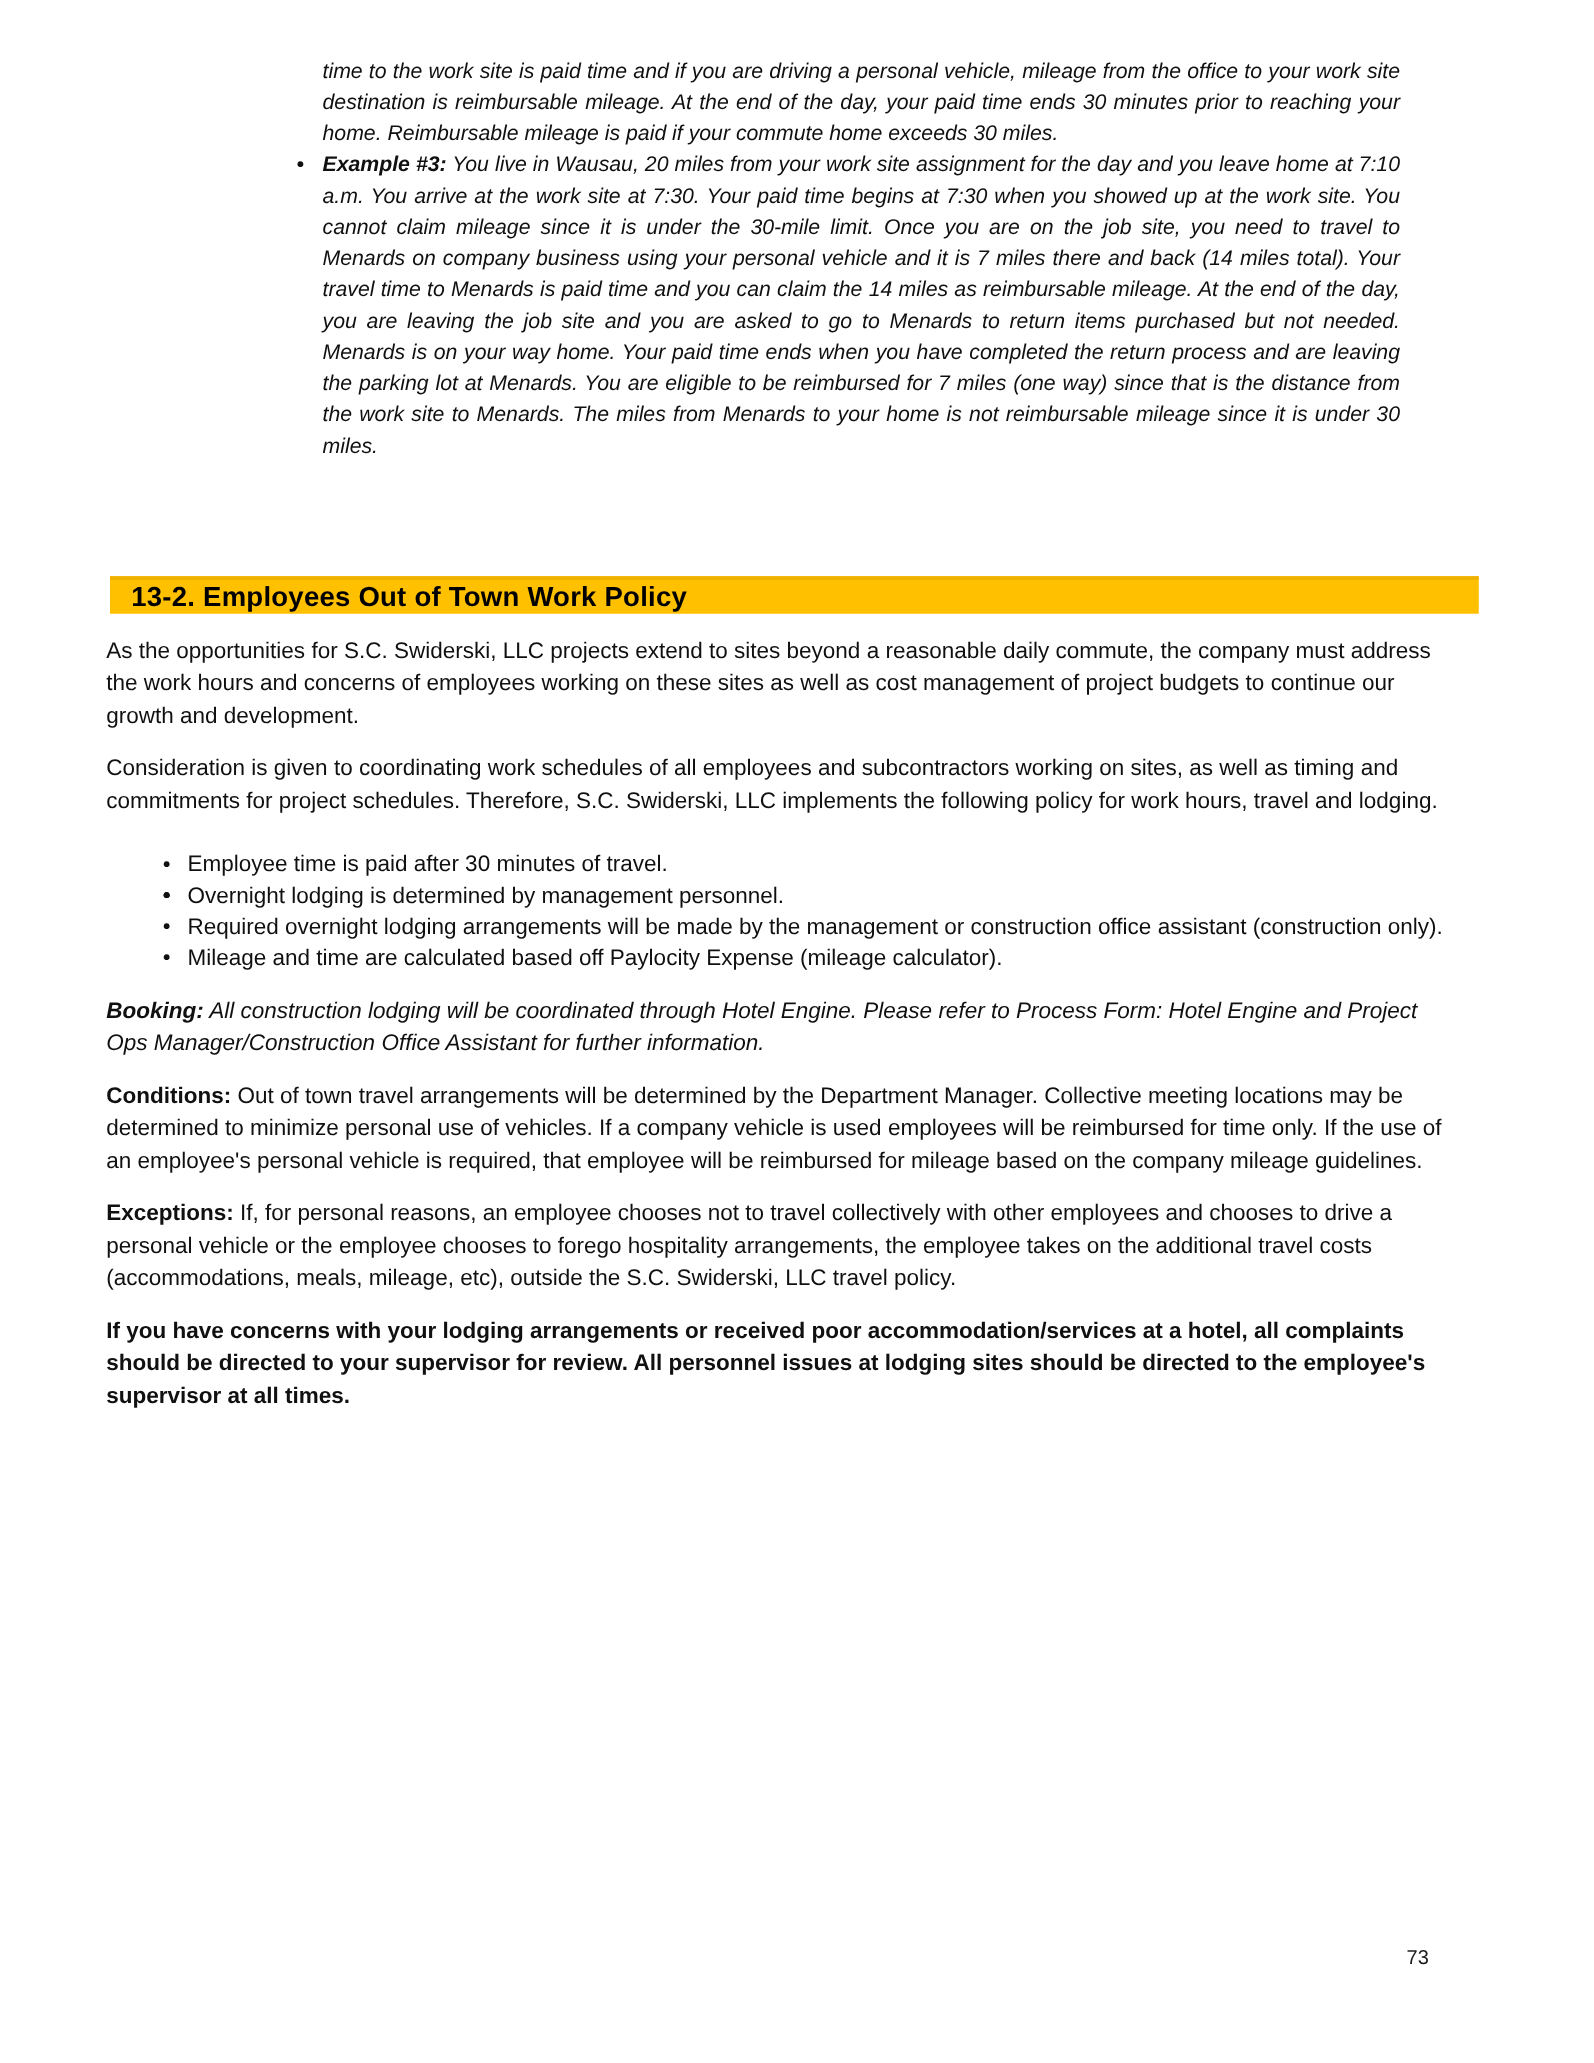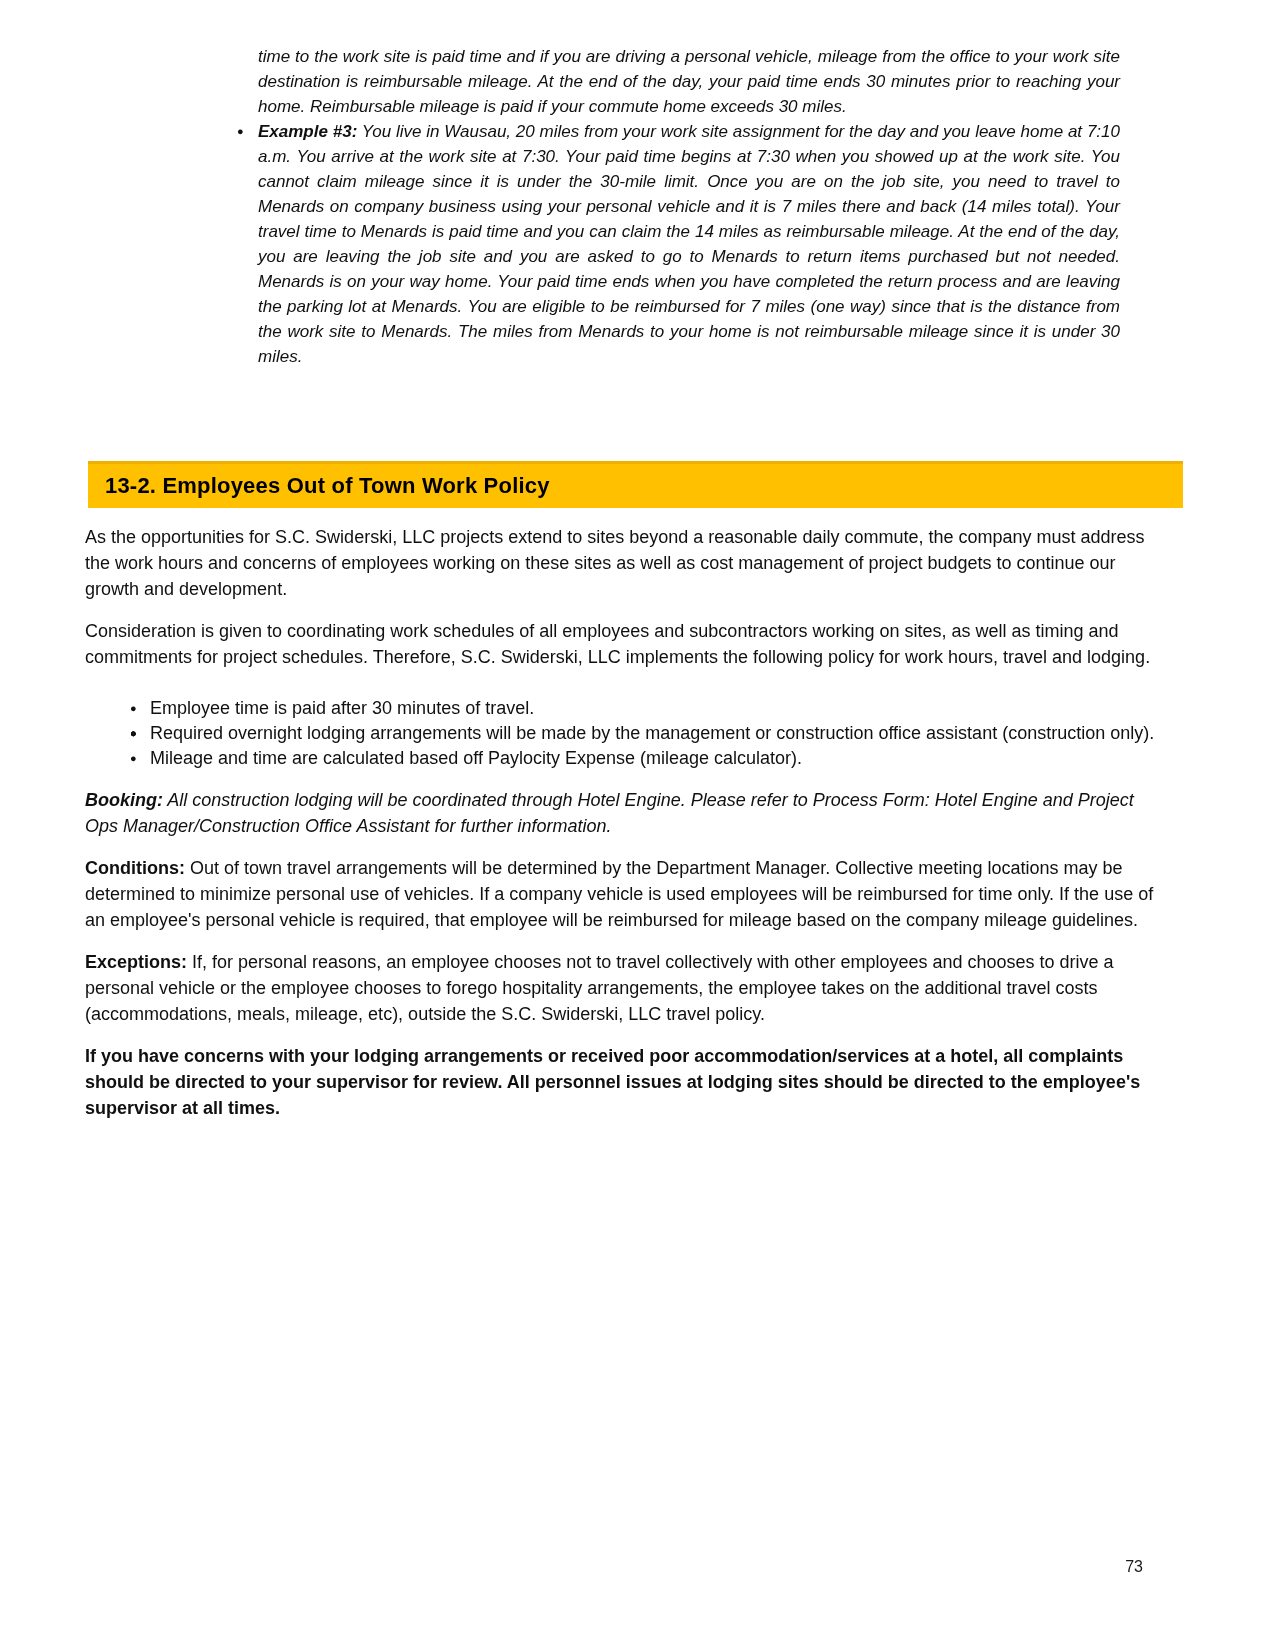--- a/index.html
+++ b/index.html
@@ -34,21 +34,21 @@
     font-style: normal;
     line-height: inherit;
   }
   .ex-label { font-weight: bold; }
 
   
   .heading-band {
     box-sizing: border-box;
     margin: 92px 0 0 88px;
     width: 1095px;
-    height: 47px;
+    height: 30px;
     background: #ffc000;
     border-top: 3px solid #eeb100;
     display: flex;
     align-items: center;
   }
   .heading-band h2 {
     margin: 0;
     padding-left: 17px;
     font-size: 22px;
     font-weight: bold;
@@ -115,20 +115,21 @@
         <span>Employee time is paid after 30 minutes of travel.</span>
       </li>
       <li>
         <span class="marker">●</span>
       </li>
       <li>
         <span class="marker">●</span>
       </li>
       <li>
         <span class="marker">●</span>
+        <span>Overnight lodging is determined by management personnel.</span>
       </li>
       <li>
         <span class="marker">●</span>
         <span>Required overnight lodging arrangements will be made by the management or construction office assistant (construction only).</span>
       </li>
       <li>
         <span class="marker">●</span>
         <span>Mileage and time are calculated based off Paylocity Expense (mileage calculator).</span>
       </li>
     </ul>

